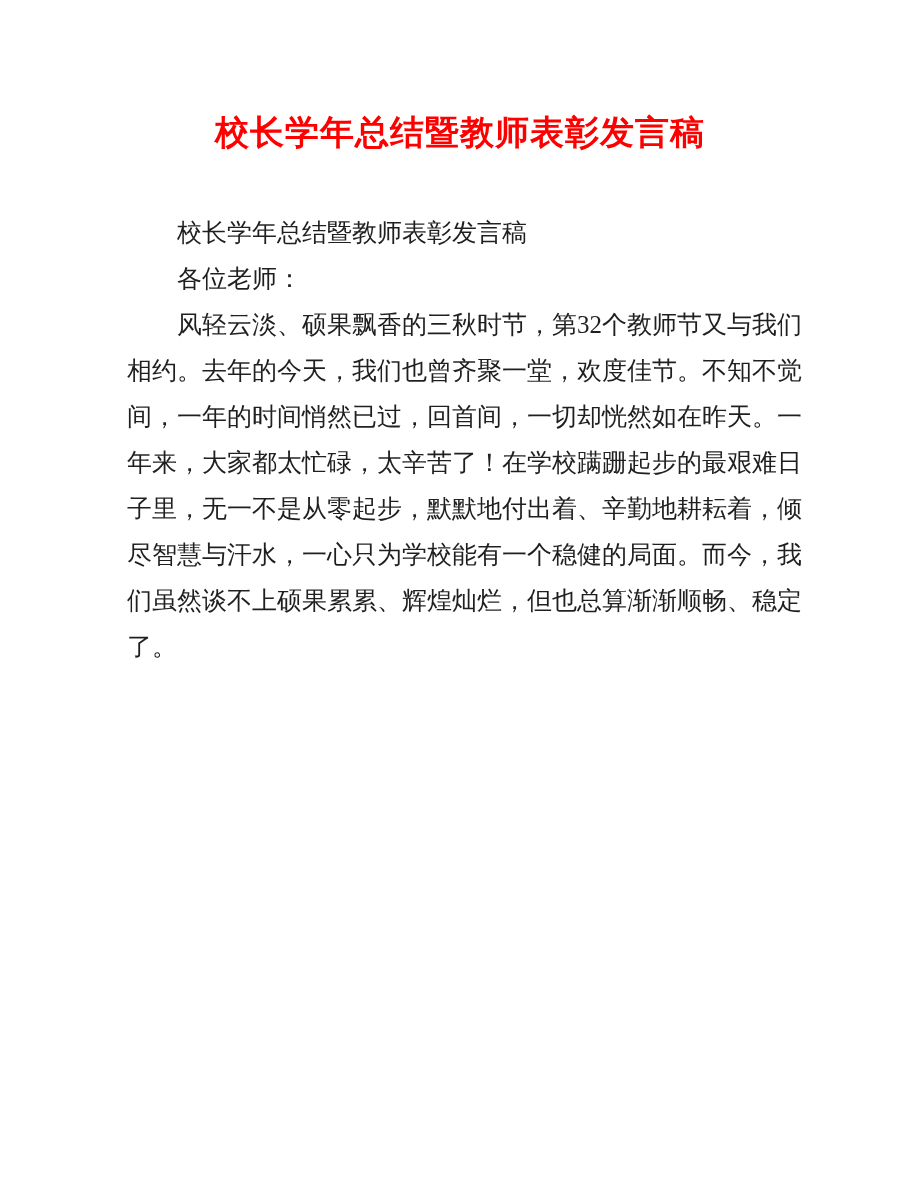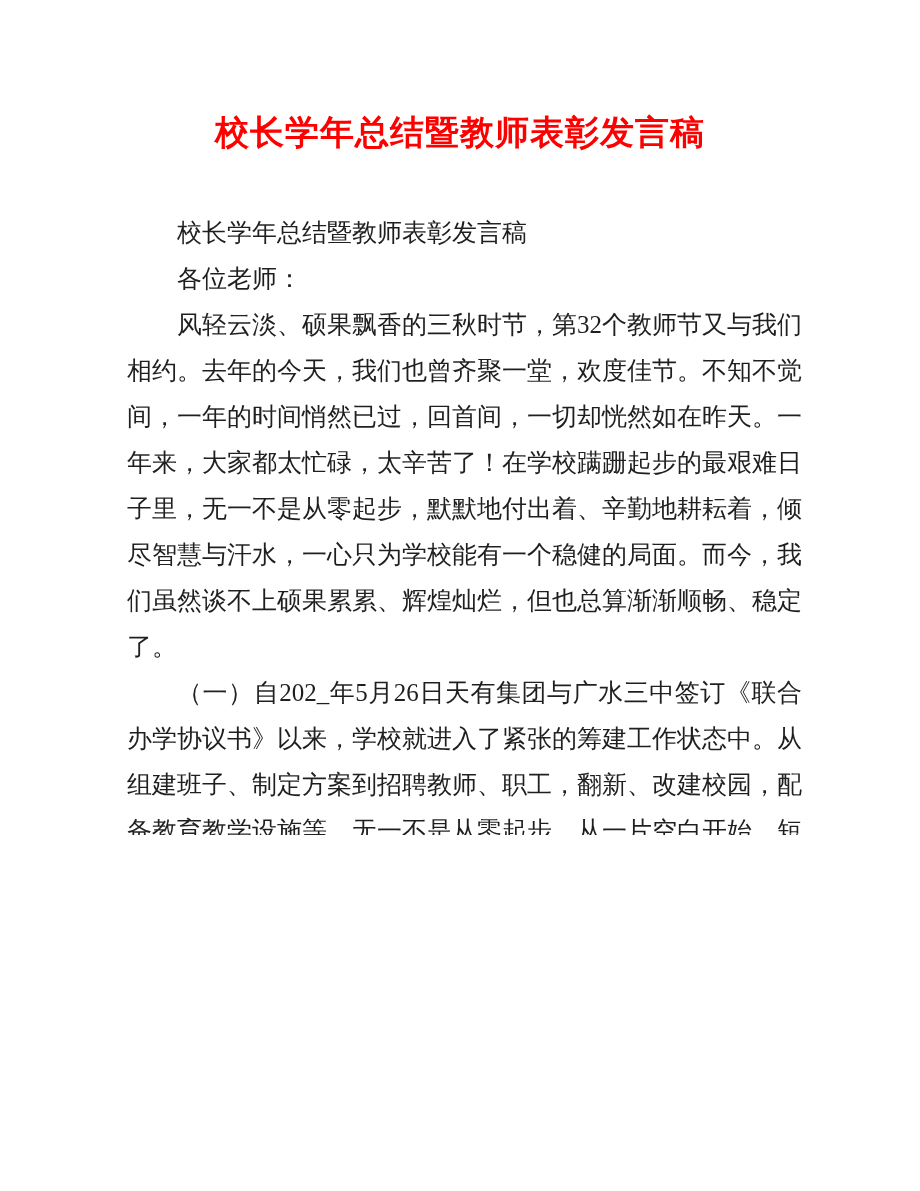--- a/index.html
+++ b/index.html
@@ -59,20 +59,19 @@
 <body>
 
 <div class="page">
 
   <h1 class="doc-title">校长学年总结暨教师表彰发言稿</h1>
 
   <div class="doc-body">
     <p>校长学年总结暨教师表彰发言稿</p>
     <p>各位老师：</p>
     <p>风轻云淡、硕果飘香的三秋时节，第32个教师节又与我们相约。去年的今天，我们也曾齐聚一堂，欢度佳节。不知不觉间，一年的时间悄然已过，回首间，一切却恍然如在昨天。一年来，大家都太忙碌，太辛苦了！在学校蹒跚起步的最艰难日子里，无一不是从零起步，默默地付出着、辛勤地耕耘着，倾尽智慧与汗水，一心只为学校能有一个稳健的局面。而今，我们虽然谈不上硕果累累、辉煌灿烂，但也总算渐渐顺畅、稳定了。</p>
-    <p>（一）自202_年5月26日天有集团与广水三中签订《联合办学协议书》以来，学校就进入了紧张的筹建工作状态中。从组建班子、制定方案到招聘教师、职工，翻新、改建校园，配备教育教学设施等，无一不是从零起步、从一片空白开始。短</p>
   </div>
 
   <div class="page-footer">
     <span>第 1 页 共 7 页</span>
   </div>
 
 </div>
 
 </body></html>

